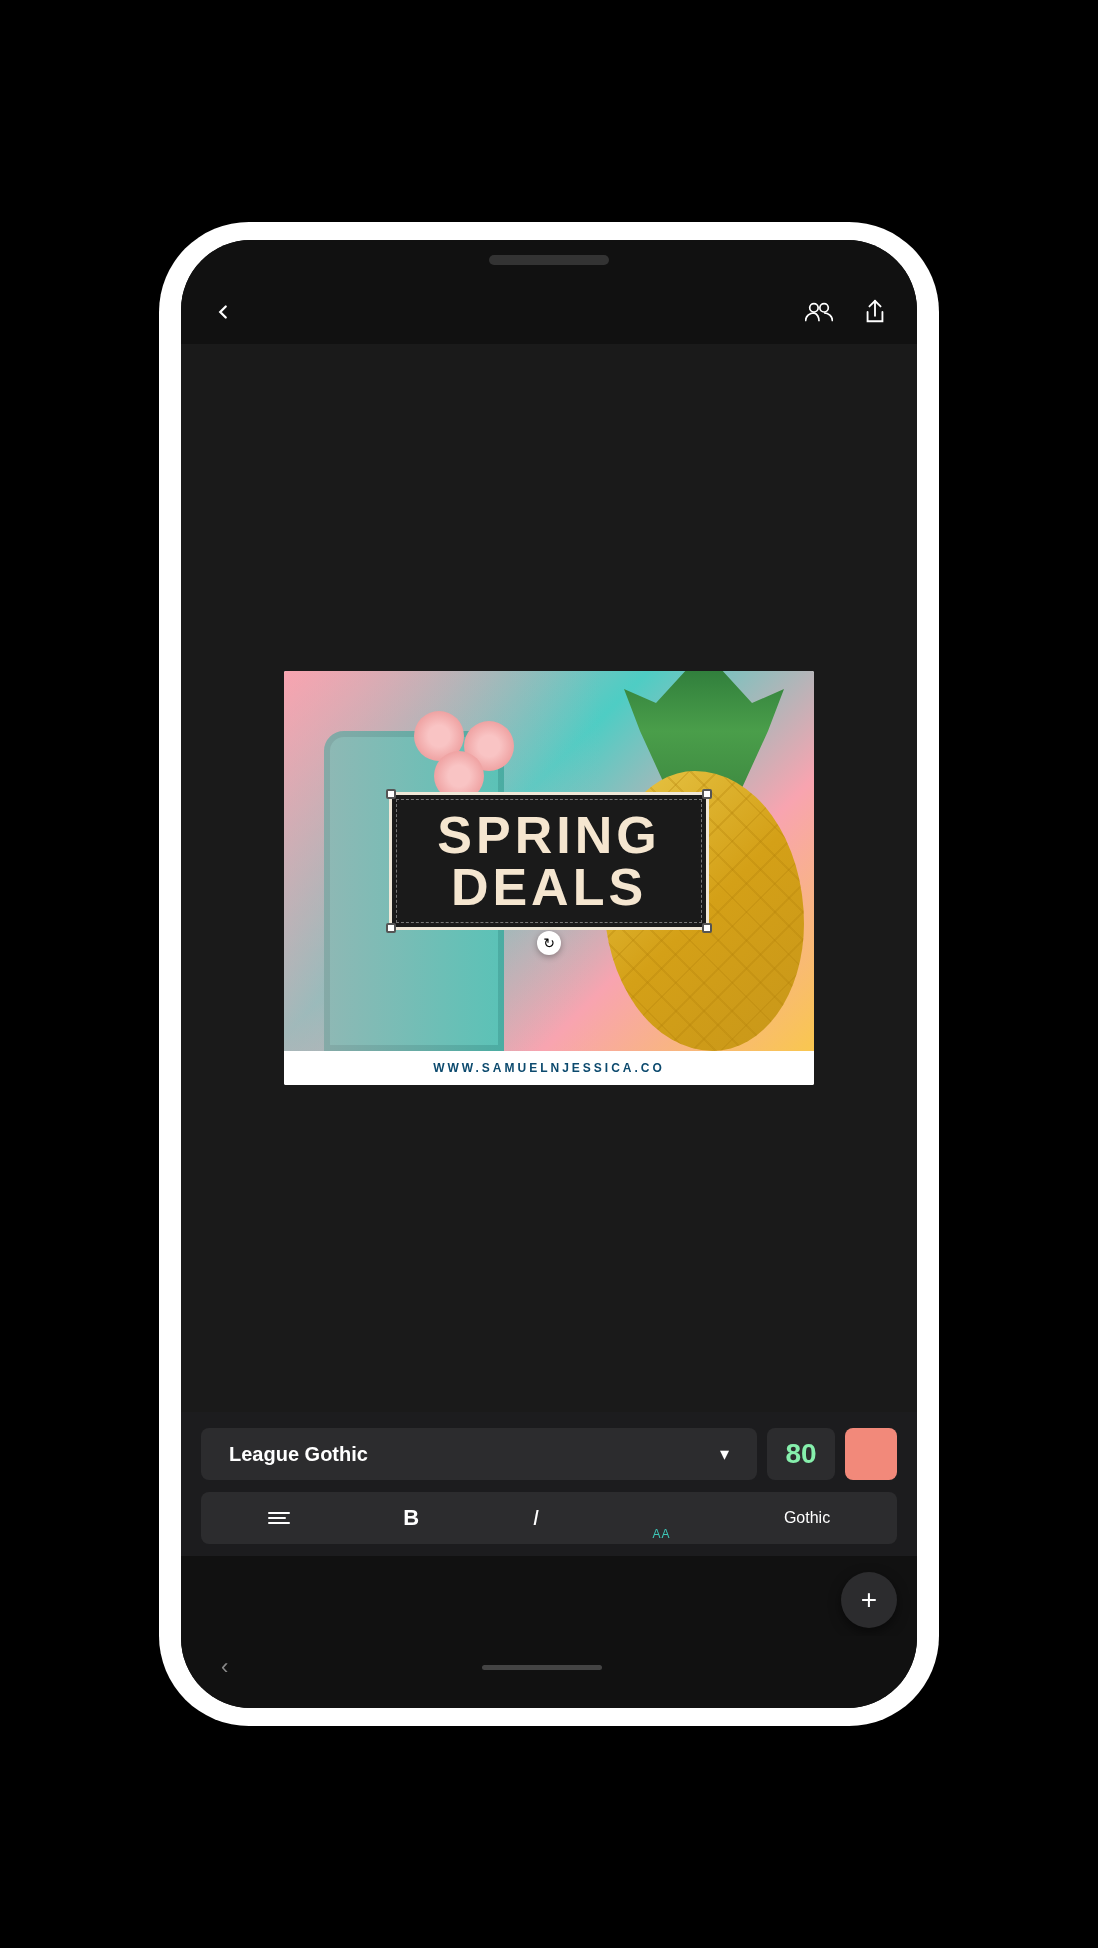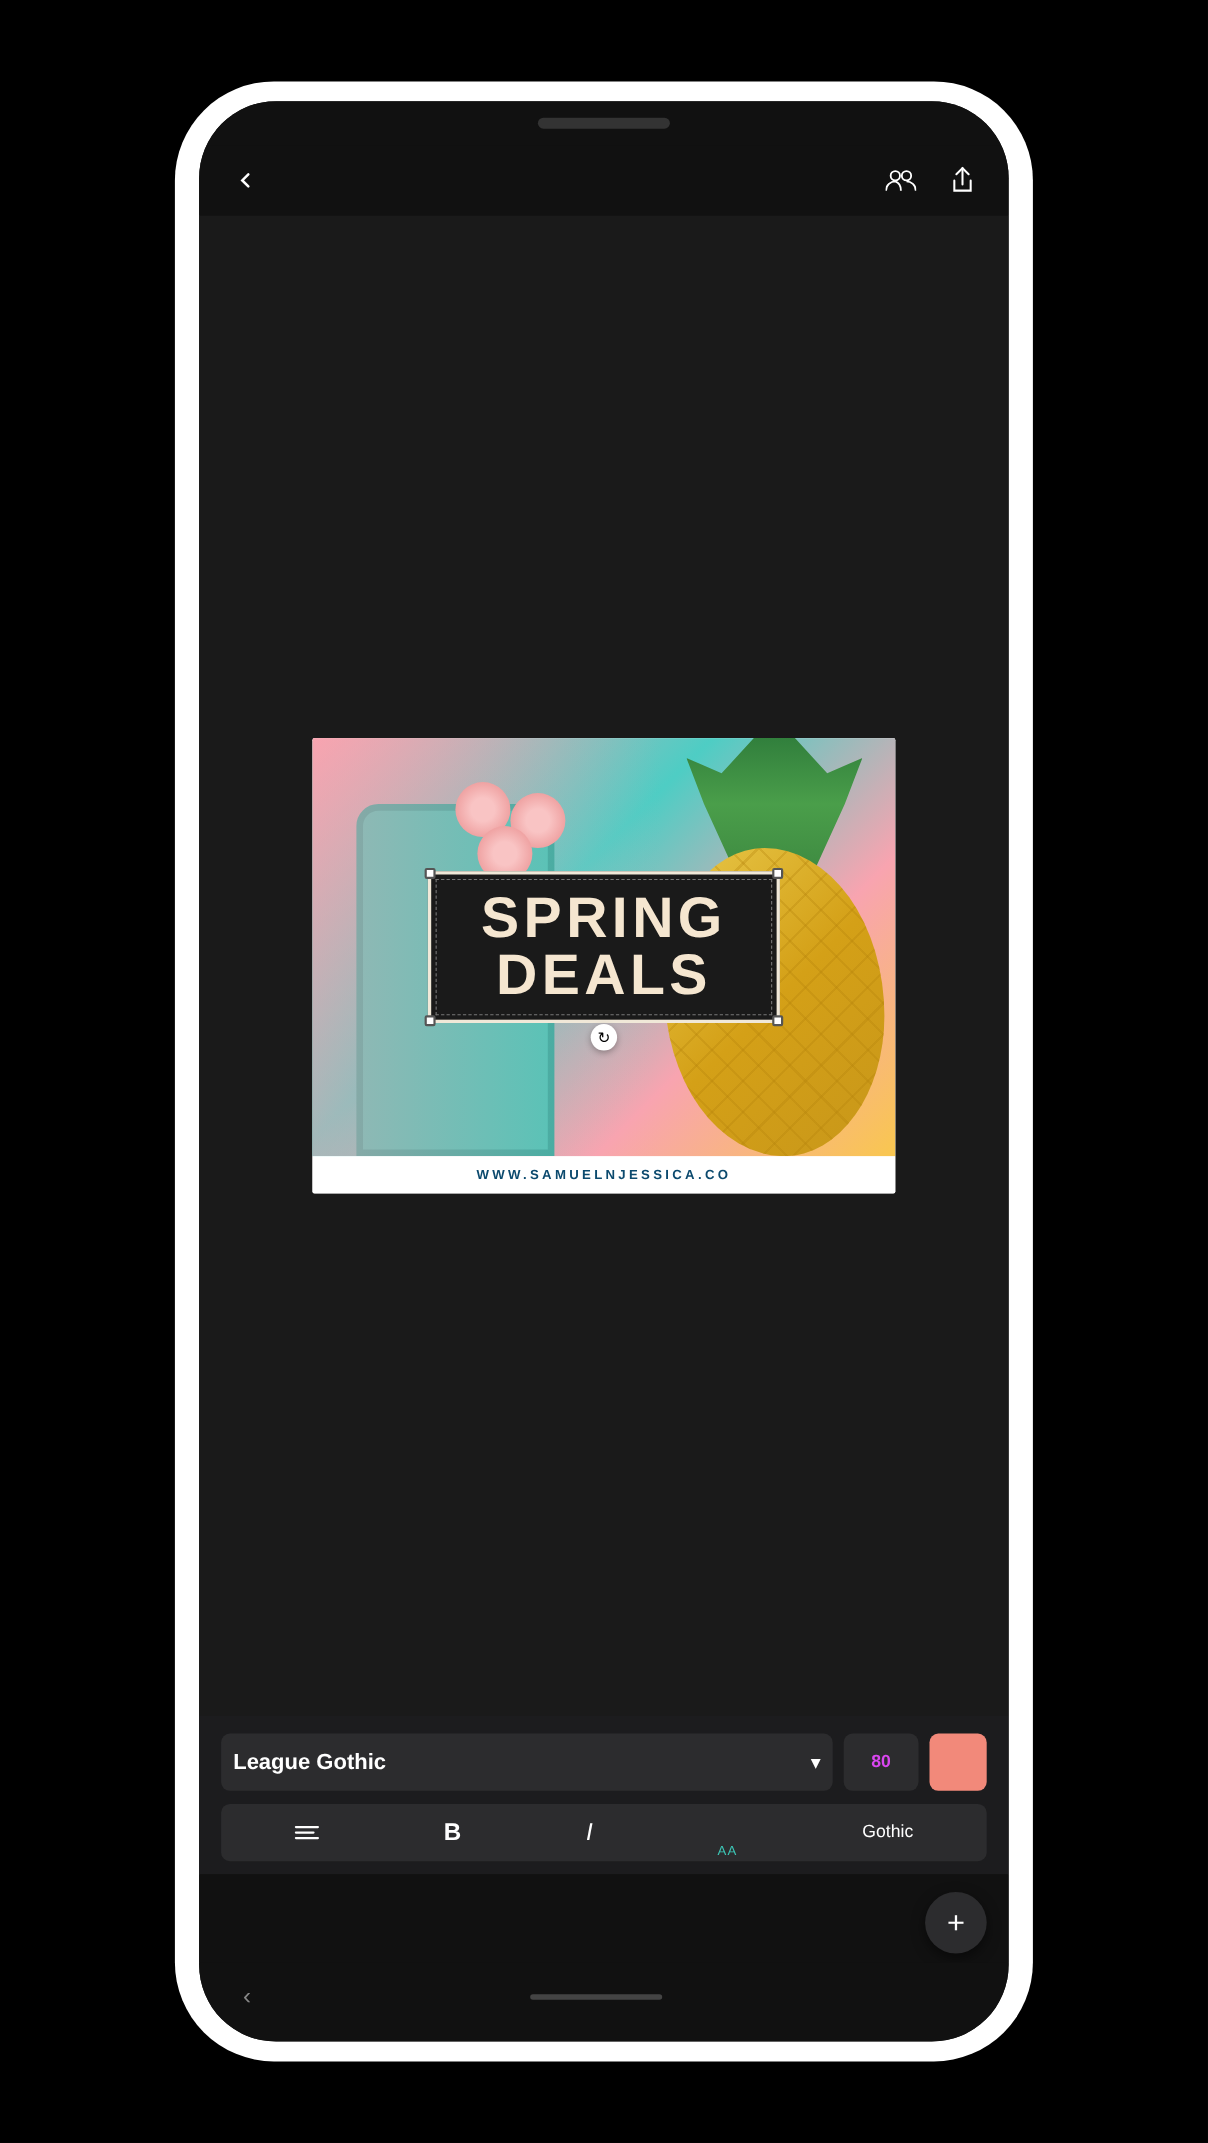--- a/index.html
+++ b/index.html
@@ -9,21 +9,21 @@
       height: 1948px;
       background: #000;
       display: flex;
       align-items: center;
       justify-content: center;
       font-family: -apple-system, BlinkMacSystemFont, 'Helvetica Neue', sans-serif;
     }
 
     .phone-outer {
       width: 780px;
-      height: 1800px;
+      height: 1504px;
       background: #fff;
       border-radius: 90px;
       display: flex;
       flex-direction: column;
       align-items: center;
       justify-content: flex-start;
       padding: 18px 22px;
       position: relative;
       box-shadow: 0 0 80px rgba(0,0,0,0.8);
     }
@@ -287,21 +287,21 @@
     }
 
     .font-dropdown {
       flex: 1;
       background: #2c2c2e;
       border-radius: 8px;
       height: 52px;
       display: flex;
       align-items: center;
       justify-content: space-between;
-      padding: 0 11px;
+      padding: 0 28px;
       cursor: pointer;
     }
 
     .font-name {
       font-size: 20px;
       font-weight: 700;
       color: #fff;
     }
 
     .dropdown-arrow {
@@ -314,23 +314,23 @@
       height: 52px;
       background: #2c2c2e;
       border-radius: 8px;
       display: flex;
       align-items: center;
       justify-content: center;
       cursor: pointer;
     }
 
     .font-size-value {
-      font-size: 16px;
+      font-size: 28px;
       font-weight: 600;
-      color: #d946ef;
+      color: #86efac;
     }
 
     .color-swatch {
       width: 52px;
       height: 52px;
       border-radius: 8px;
       cursor: pointer;
       flex-shrink: 0;
     }
 

